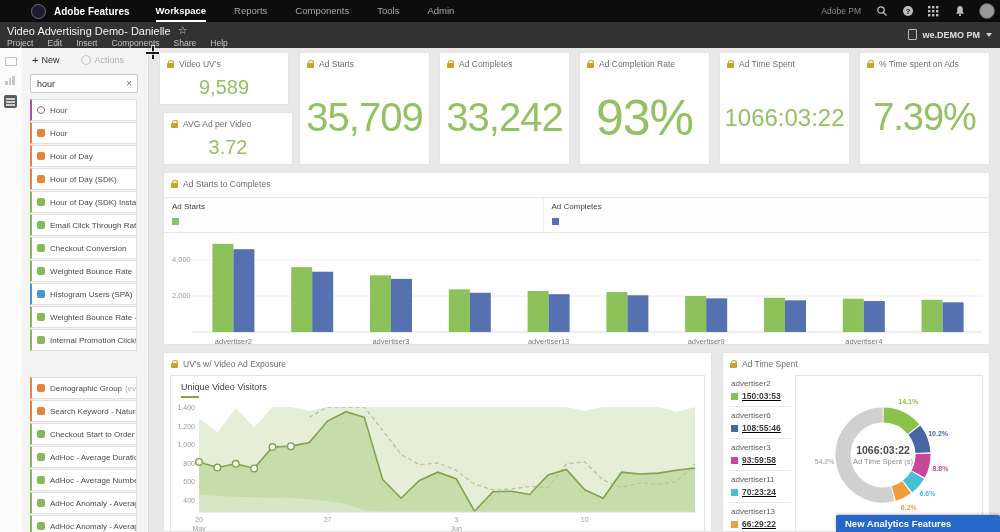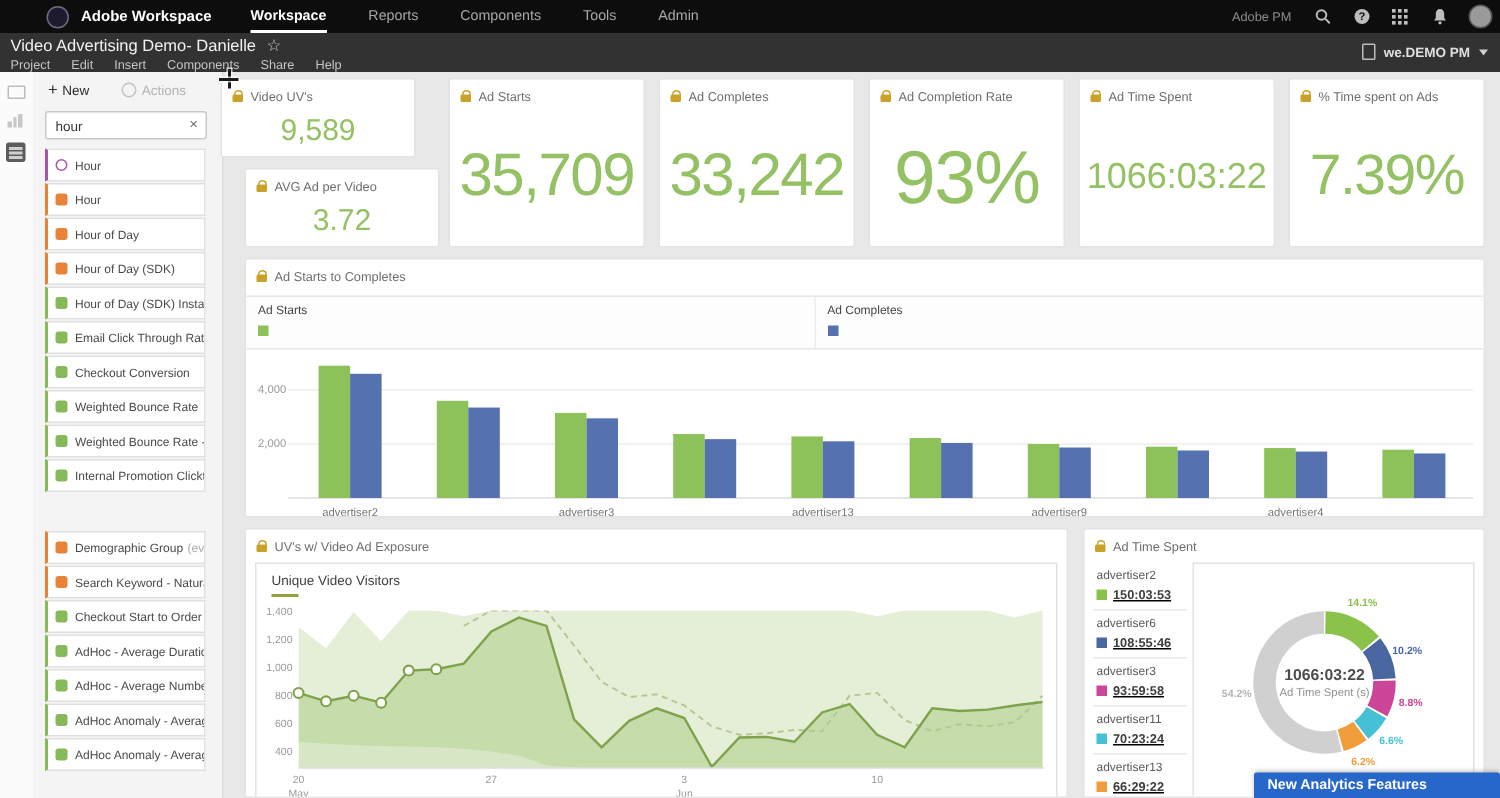--- a/index.html
+++ b/index.html
@@ -104,21 +104,21 @@
     box-shadow:0 0 0 1px rgba(255,255,255,.7);}
   svg text{font-family:"Liberation Sans",sans-serif;}
 </style>
 </head>
 <body>
 
 <div id="app">
 
   <header class="topnav">
     <span class="logo"></span>
-    <span class="brand">Adobe Workspace</span>
+    <span class="brand">Adobe Features</span>
     <nav class="topnav-items">
       <a class="tn active">Workspace</a>
       <a class="tn">Reports</a>
       <a class="tn">Components</a>
       <a class="tn">Tools</a>
       <a class="tn">Admin</a>
     </nav>
     <div class="topnav-right">
       <span class="acct">Adobe PM</span>
       <span class="tic">
@@ -229,20 +229,24 @@
           <span>Email Click Through Rate</span>
         </div>
         <div class="sb-item" style="border-left-color: rgb(134, 185, 88);">
           <span class="ic" style="background: rgb(134, 185, 88);"></span>
           <span>Checkout Conversion</span>
         </div>
         <div class="sb-item" style="border-left-color: rgb(134, 185, 88);">
           <span class="ic" style="background: rgb(134, 185, 88);"></span>
           <span>Weighted Bounce Rate</span>
         </div>
+        <div class="sb-item" style="border-left-color: rgb(69, 150, 211);">
+          <span class="ic" style="background: rgb(69, 150, 211);"></span>
+          <span>Histogram Users (SPA)</span>
+        </div>
         <div class="sb-item" style="border-left-color: rgb(134, 185, 88);">
           <span class="ic" style="background: rgb(134, 185, 88);"></span>
           <span>Weighted Bounce Rate - Nab</span>
         </div>
         <div class="sb-item" style="border-left-color: rgb(134, 185, 88);">
           <span class="ic" style="background: rgb(134, 185, 88);"></span>
           <span>Internal Promotion Clickthrou...</span>
         </div>
         <div class="sb-item" style="border-left-color: rgb(232, 131, 58); margin-top: 26px;">
           <span class="ic" style="background: rgb(232, 131, 58);"></span>
@@ -269,21 +273,21 @@
           <span class="ic" style="background: rgb(134, 185, 88);"></span>
           <span>AdHoc Anomaly - Average Dur...</span>
         </div>
         <div class="sb-item" style="border-left-color: rgb(134, 185, 88);">
           <span class="ic" style="background: rgb(134, 185, 88);"></span>
           <span>AdHoc Anomaly - Average Nu...</span>
         </div>
       </div>
   </div>
 
-  <div class="card kpi-card" style="left:147px;top:52px;width:130px;height:53px;">
+  <div class="card kpi-card" style="left:159px;top:52px;width:130px;height:53px;">
     <div class="card-h">
         <span class="lock"></span>
         <span class="title">Video UV's</span>
       </div>
     <div class="kpi-center">
         <span class="kpi-val v20">9,589</span>
       </div>
   </div>
   <div class="card kpi-card" style="left:163px;top:112px;width:130px;height:53px;">
     <div class="card-h">

